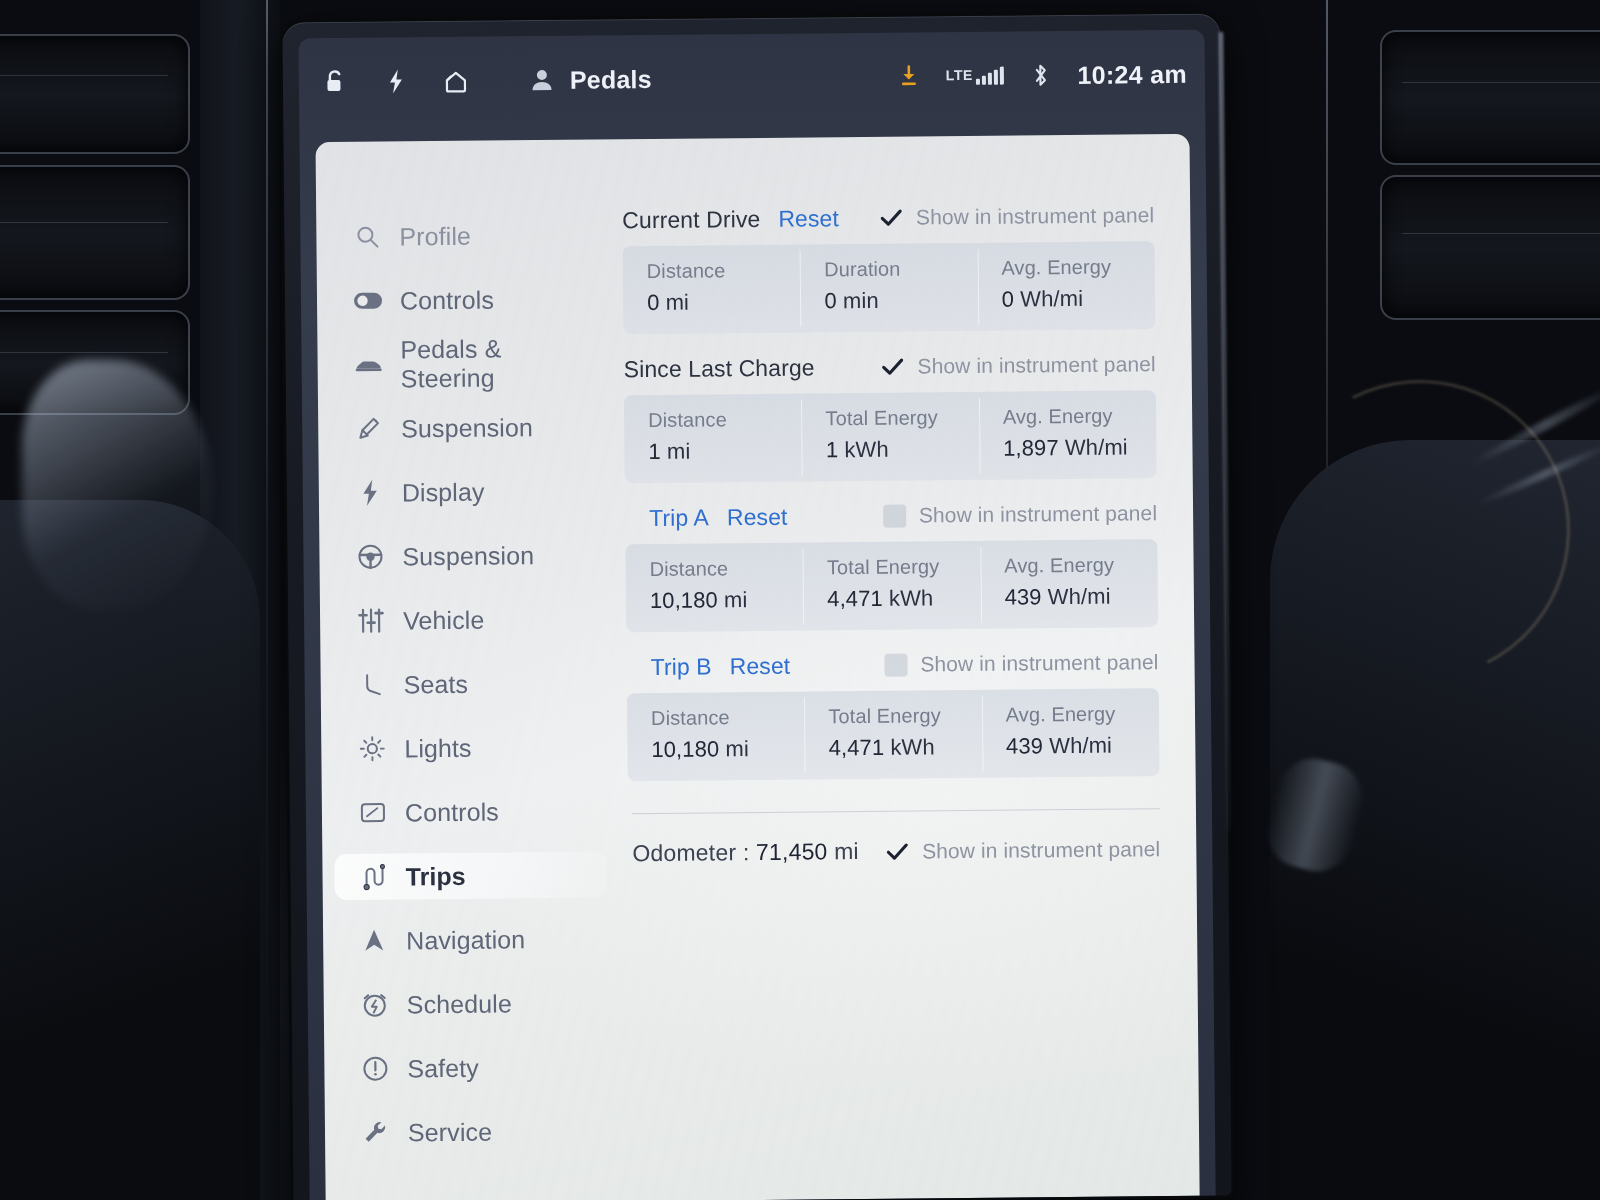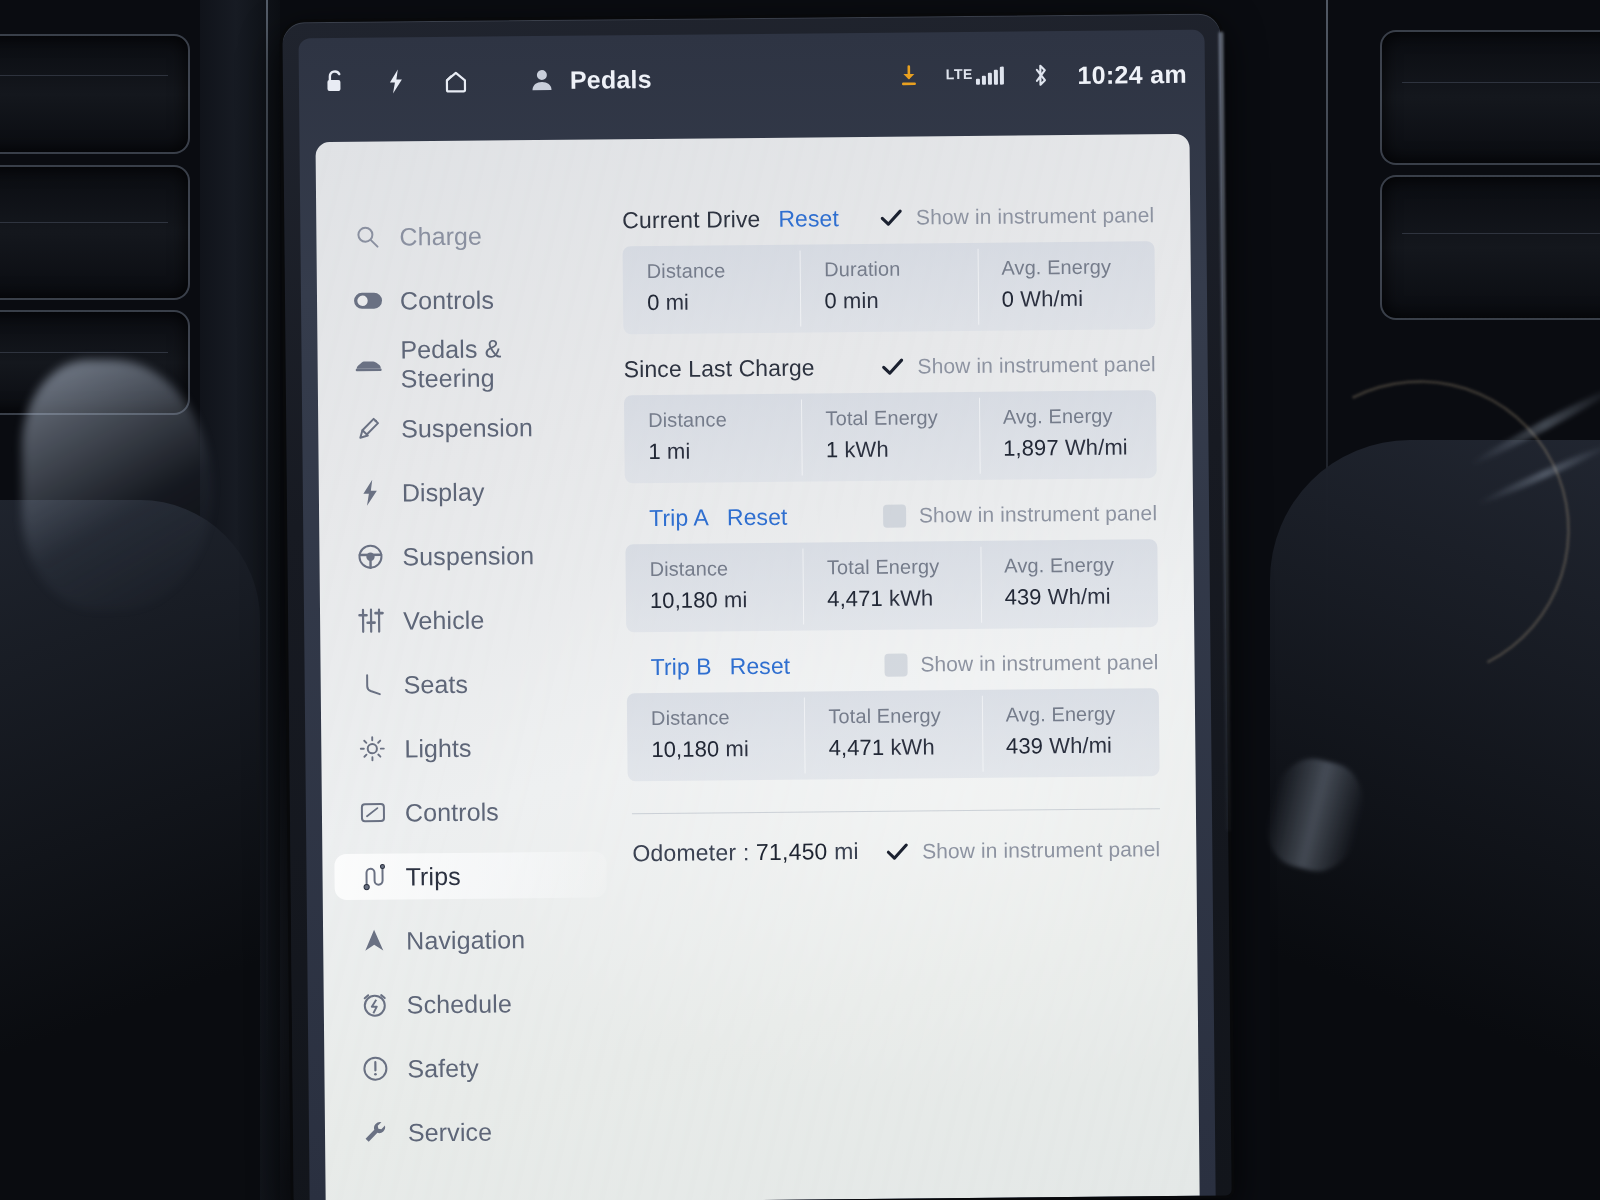--- a/index.html
+++ b/index.html
@@ -114,21 +114,21 @@
   }
   .sb-left { display:flex; align-items:center; gap:30px; }
   .sb-right { margin-left:auto; display:flex; align-items:center; gap:22px; }
   .sb-icon {
     display:flex; align-items:center; justify-content:center;
     width:30px; height:30px;
   }
   .sb-icon svg { display:block; }
   .profile-chip { display:flex; align-items:center; gap:13px; margin-left:26px; }
   .profile-label { font-size:25px; font-weight:600; letter-spacing:0.2px; color:#eef1f7; }
-  .lte-wrap { display:flex; align-items:flex-start; gap:3px; }
+  .lte-wrap { display:flex; align-items:center; gap:3px; }
   .lte-text { font-size:14px; font-weight:700; letter-spacing:0.6px; color:#dfe4ee; line-height:1; margin-bottom:3px; }
   .bars { display:flex; align-items:flex-end; gap:2.5px; height:18px; }
   .bars i { width:3.5px; background:#dfe4ee; border-radius:1px; display:block; }
   .bars i:nth-child(1){height:6px}
   .bars i:nth-child(2){height:9px}
   .bars i:nth-child(3){height:12px}
   .bars i:nth-child(4){height:15px}
   .bars i:nth-child(5){height:18px}
   .clock { font-size:25px; font-weight:700; color:#eff2f8; letter-spacing:0.3px; }
 
@@ -165,21 +165,21 @@
     display:flex; align-items:center;
     height:46px;
     margin:0 12px 18px 12px;
     padding-left:24px;
     border-radius:12px;
     color:#62697a;
   }
   .nav-item.active {
     background:linear-gradient(100deg, rgba(255,255,255,0.80) 0%, rgba(252,253,255,0.55) 60%, rgba(255,255,255,0.12) 100%);
   }
-  .nav-item.active .nav-label { color:#2b3140; font-weight:400; }
+  .nav-item.active .nav-label { color:#2b3140; font-weight:700; }
   .nav-item.active .nav-icon svg { stroke:#2b3140; fill:none; }
   .nav-icon {
     width:30px; flex:0 0 30px;
     display:flex; align-items:center; justify-content:center;
     color:#6a7183;
   }
   .nav-label {
     margin-left:17px;
     font-size:25px;
     color:#5e6678;
@@ -376,21 +376,21 @@
     <div class="panel">
 
       <nav class="sidebar" id="sidebar">
           <div class="nav-item muted">
             <span class="nav-icon">
               <svg width="26" height="26" viewBox="0 0 26 26">
                 <circle cx="11" cy="11" r="7" fill="none" stroke="currentColor" stroke-width="2" stroke-linecap="round" stroke-linejoin="round"></circle>
                 <path d="M16.2 16.2 23 23" fill="none" stroke="currentColor" stroke-width="2" stroke-linecap="round" stroke-linejoin="round"></path>
               </svg>
             </span>
-            <span class="nav-label">Charge</span>
+            <span class="nav-label">Profile</span>
           </div>
           <div class="nav-item">
             <span class="nav-icon">
               <svg width="30" height="20" viewBox="0 0 30 20">
                 <rect x="1" y="2" width="28" height="16" rx="8" fill="currentColor"></rect>
                 <circle cx="9.5" cy="10" r="5.2" fill="#e9eaec"></circle>
               </svg>
             </span>
             <span class="nav-label">Controls</span>
           </div>

